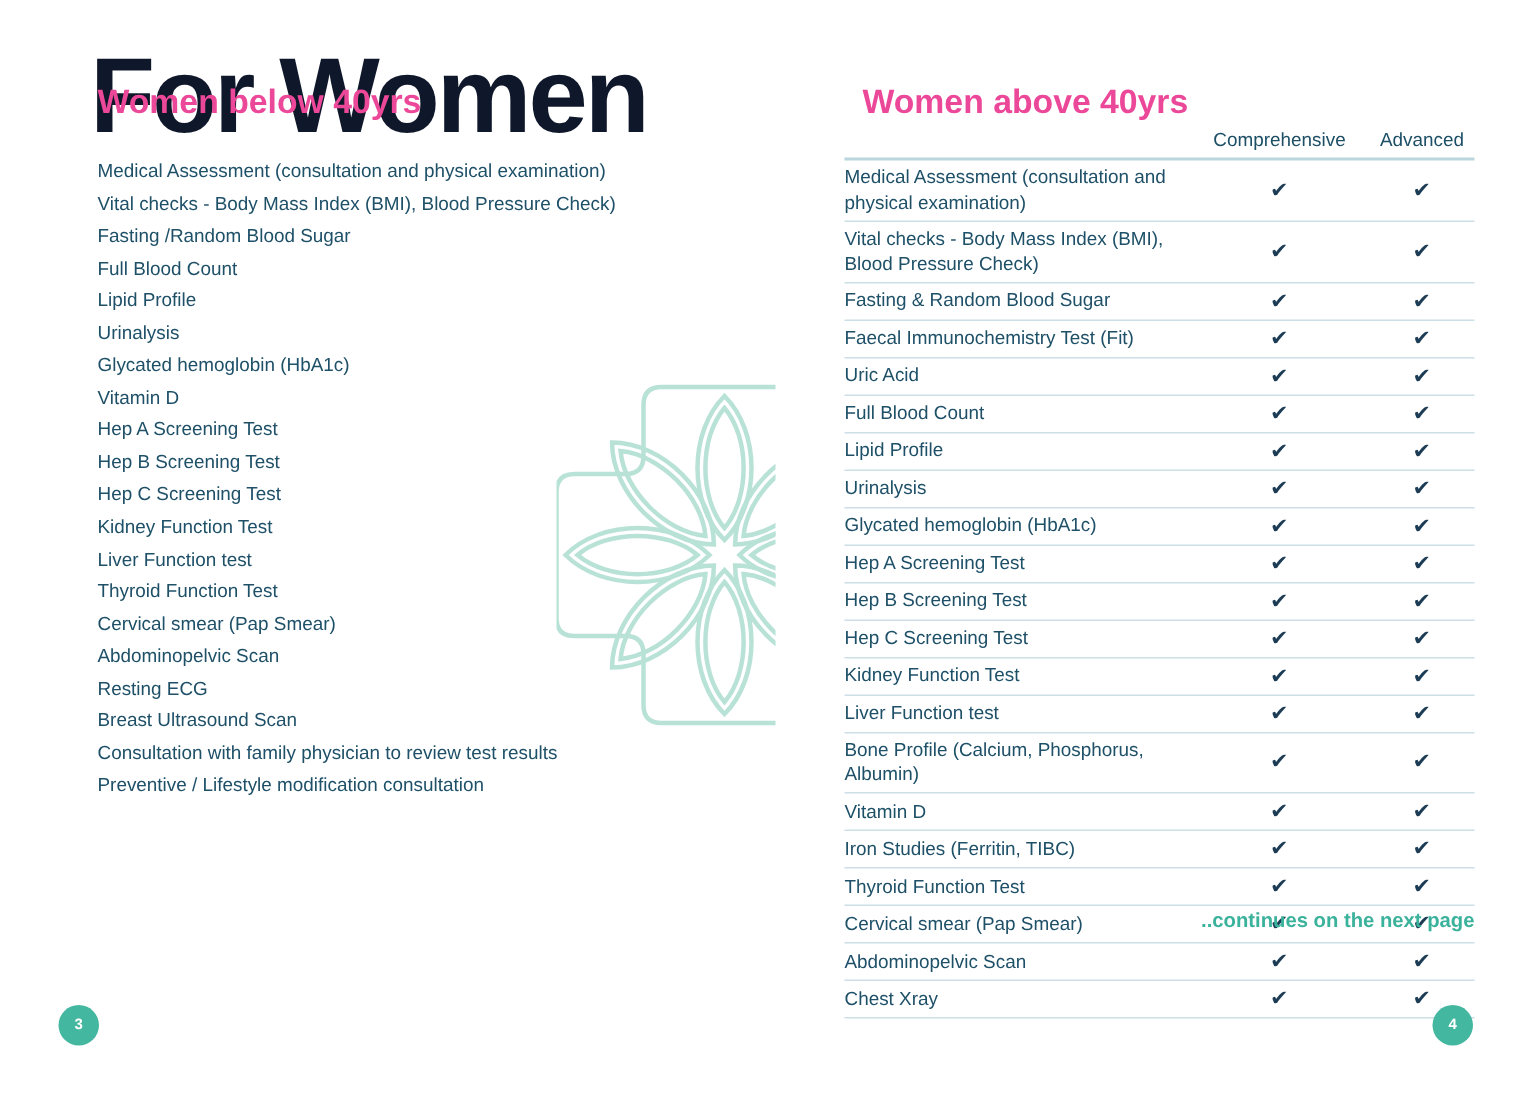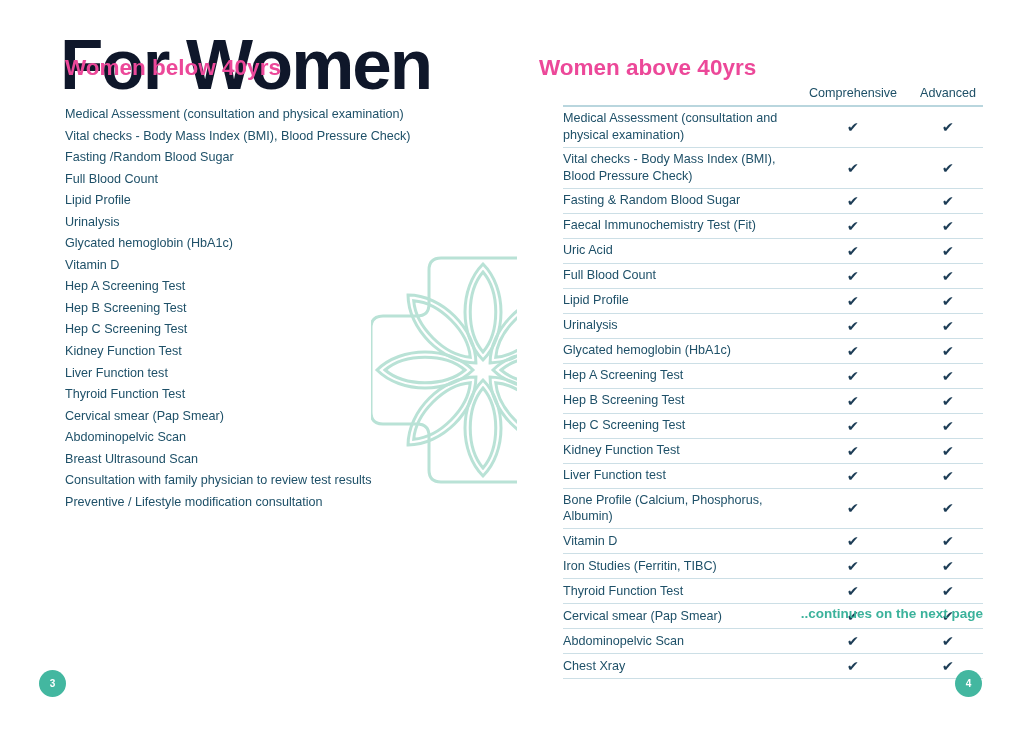--- a/index.html
+++ b/index.html
@@ -12,21 +12,21 @@
   
   .watermark{
     left:60px;top:24px;
     font-size:71px;font-weight:bold;letter-spacing:-2px;
     color:#0f172a;white-space:nowrap;z-index:1;
   }
   .heading{
     font-size:22.5px;font-weight:bold;color:#ec4899;z-index:2;white-space:nowrap;
   }
   .h-left{left:65px;top:55px;}
-  .h-right{left:539px;top:55px;}
+  .h-right{left:575px;top:55px;}
   .test-list{
     left:65px;top:104px;width:445px;z-index:2;
     list-style:none;margin:0;padding:0;
     font-size:12.6px;line-height:21.55px;color:#1e5068;
   }
   
   .flower-wrap{left:371px;top:256px;width:146px;height:230px;overflow:hidden;z-index:0;}
   .flower-wrap svg{position:absolute;left:-38px;top:-36px;}
   
   .thead{
@@ -97,20 +97,21 @@
   <li>Kidney Function Test</li>
 
   <li>Liver Function test</li>
 
   <li>Thyroid Function Test</li>
 
   <li>Cervical smear (Pap Smear)</li>
 
   <li>Abdominopelvic Scan</li>
 
+  <li>Resting ECG</li>
 
   <li>Breast Ultrasound Scan</li>
 
   <li>Consultation with family physician to review test results</li>
 
   <li>Preventive / Lifestyle modification consultation</li>
 
 </ul>
 
 <div class="abs flower-wrap">

